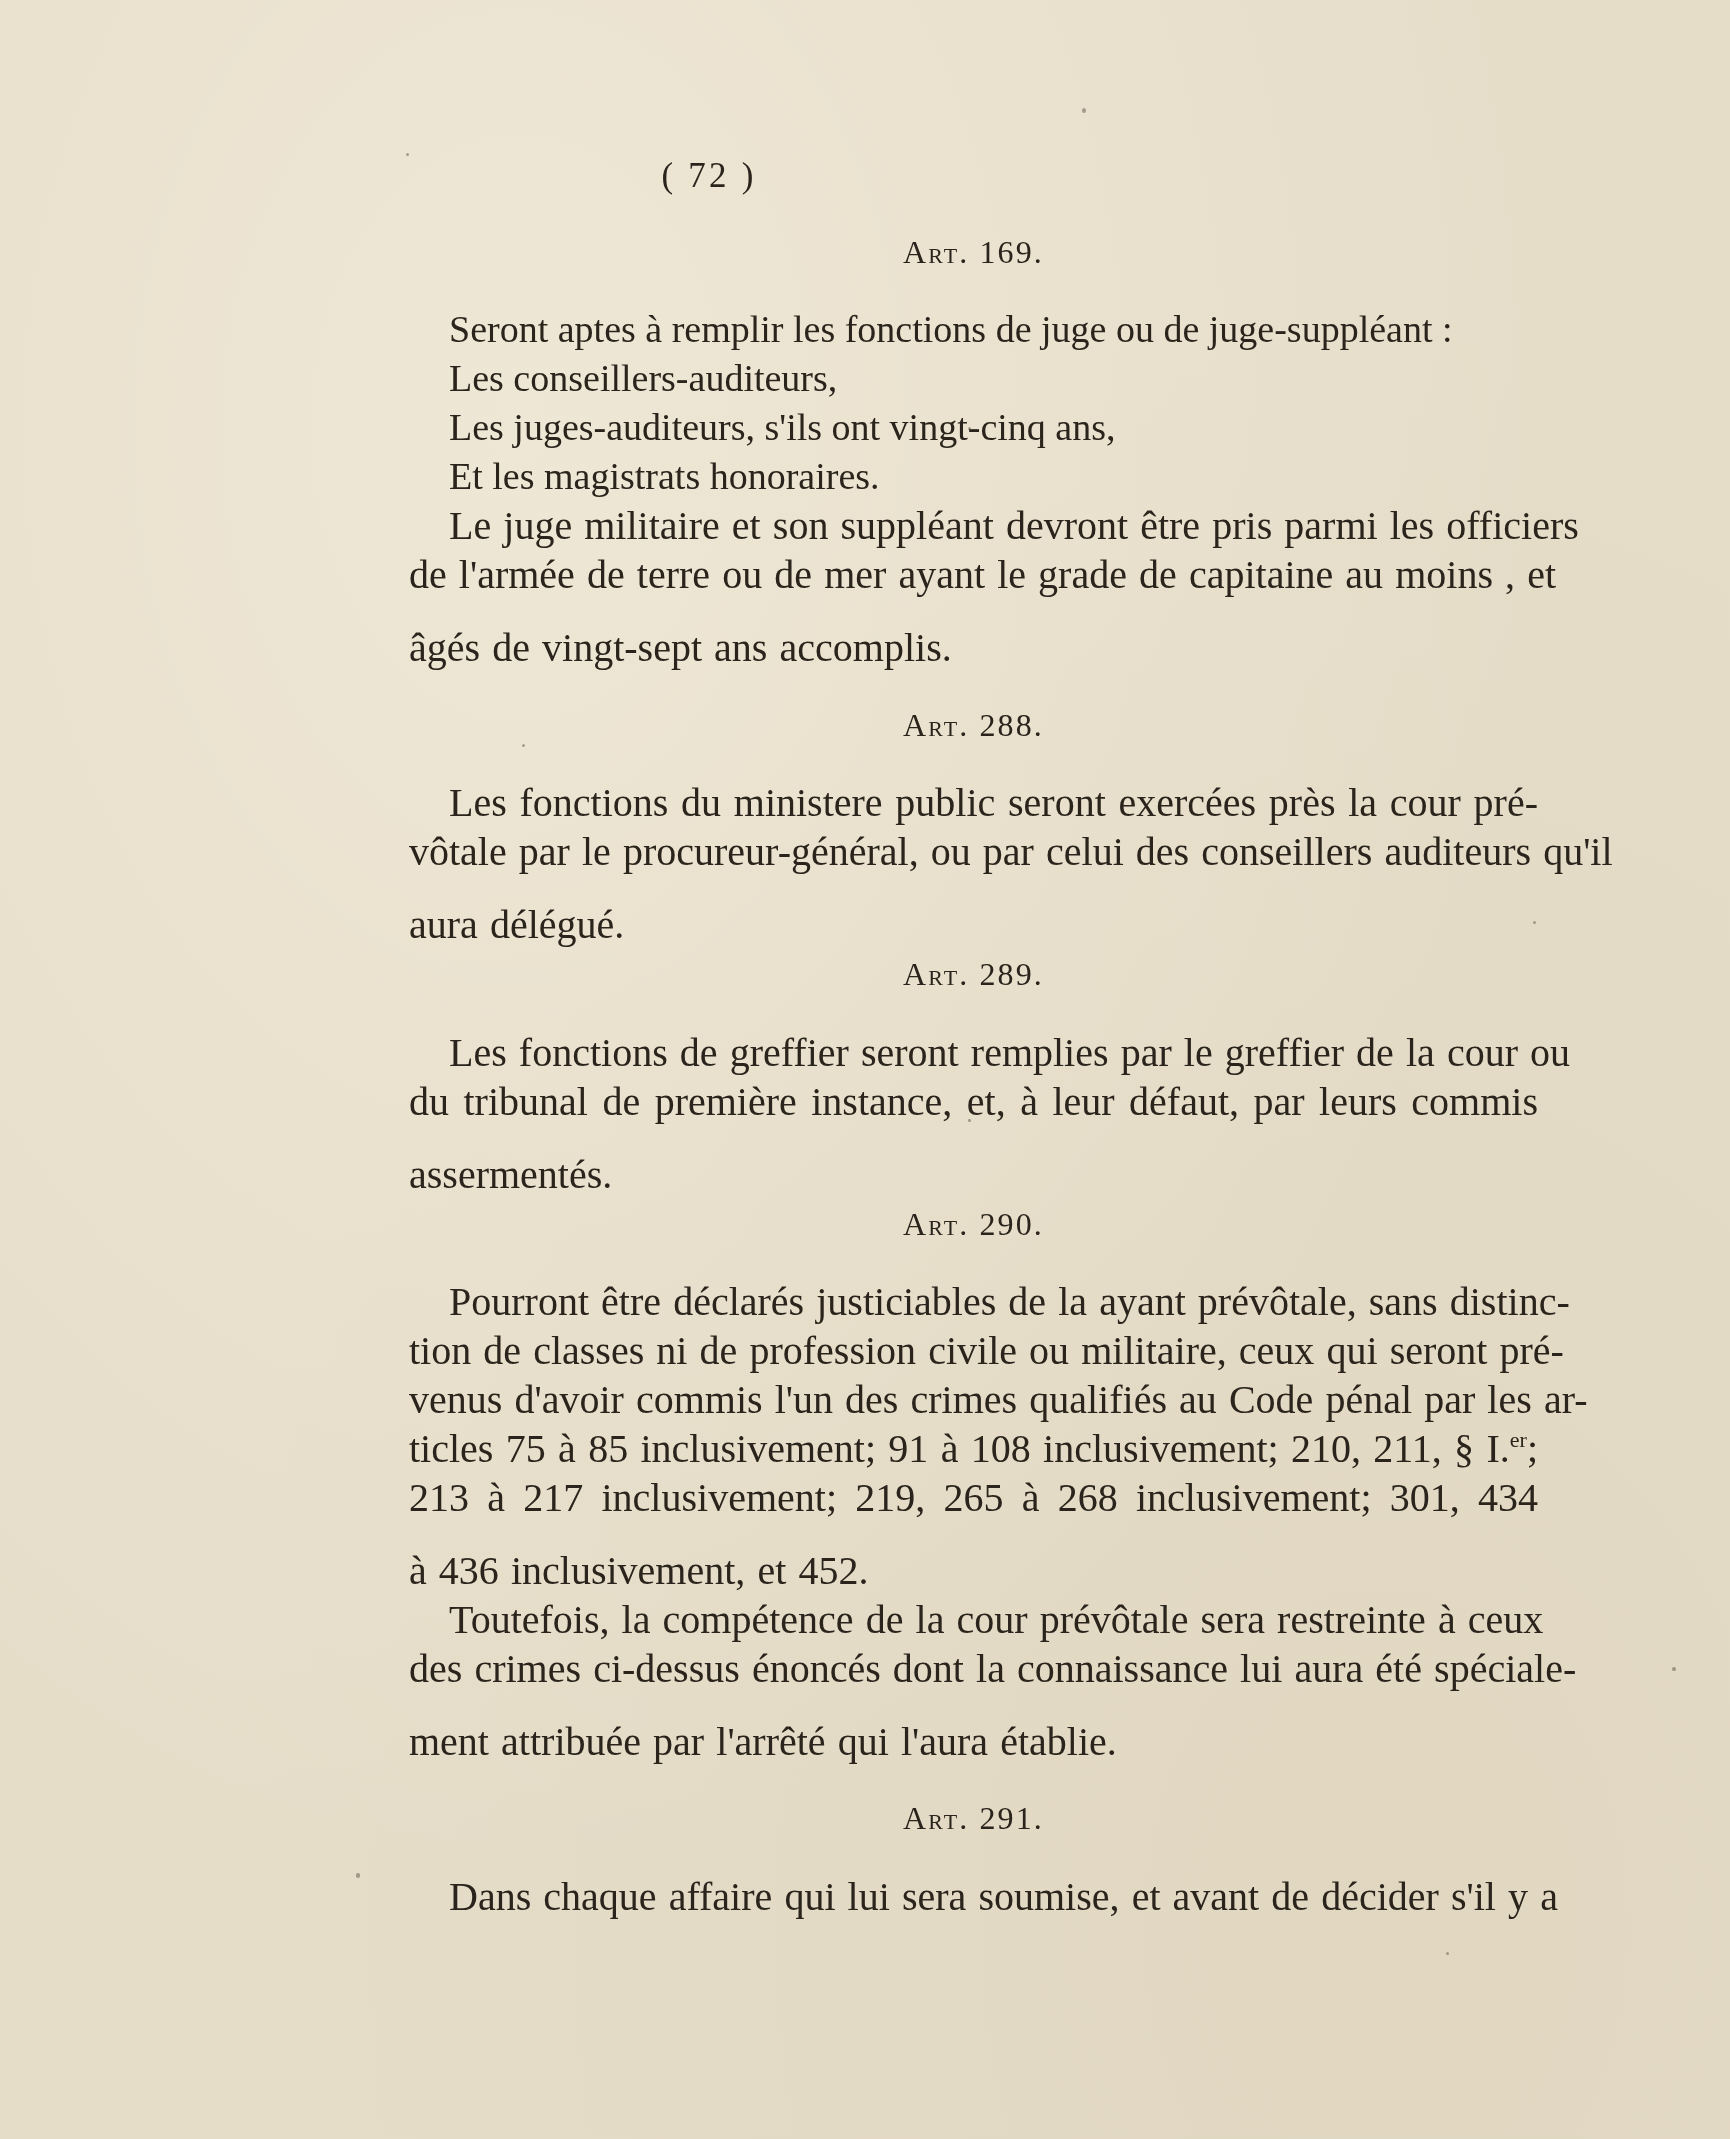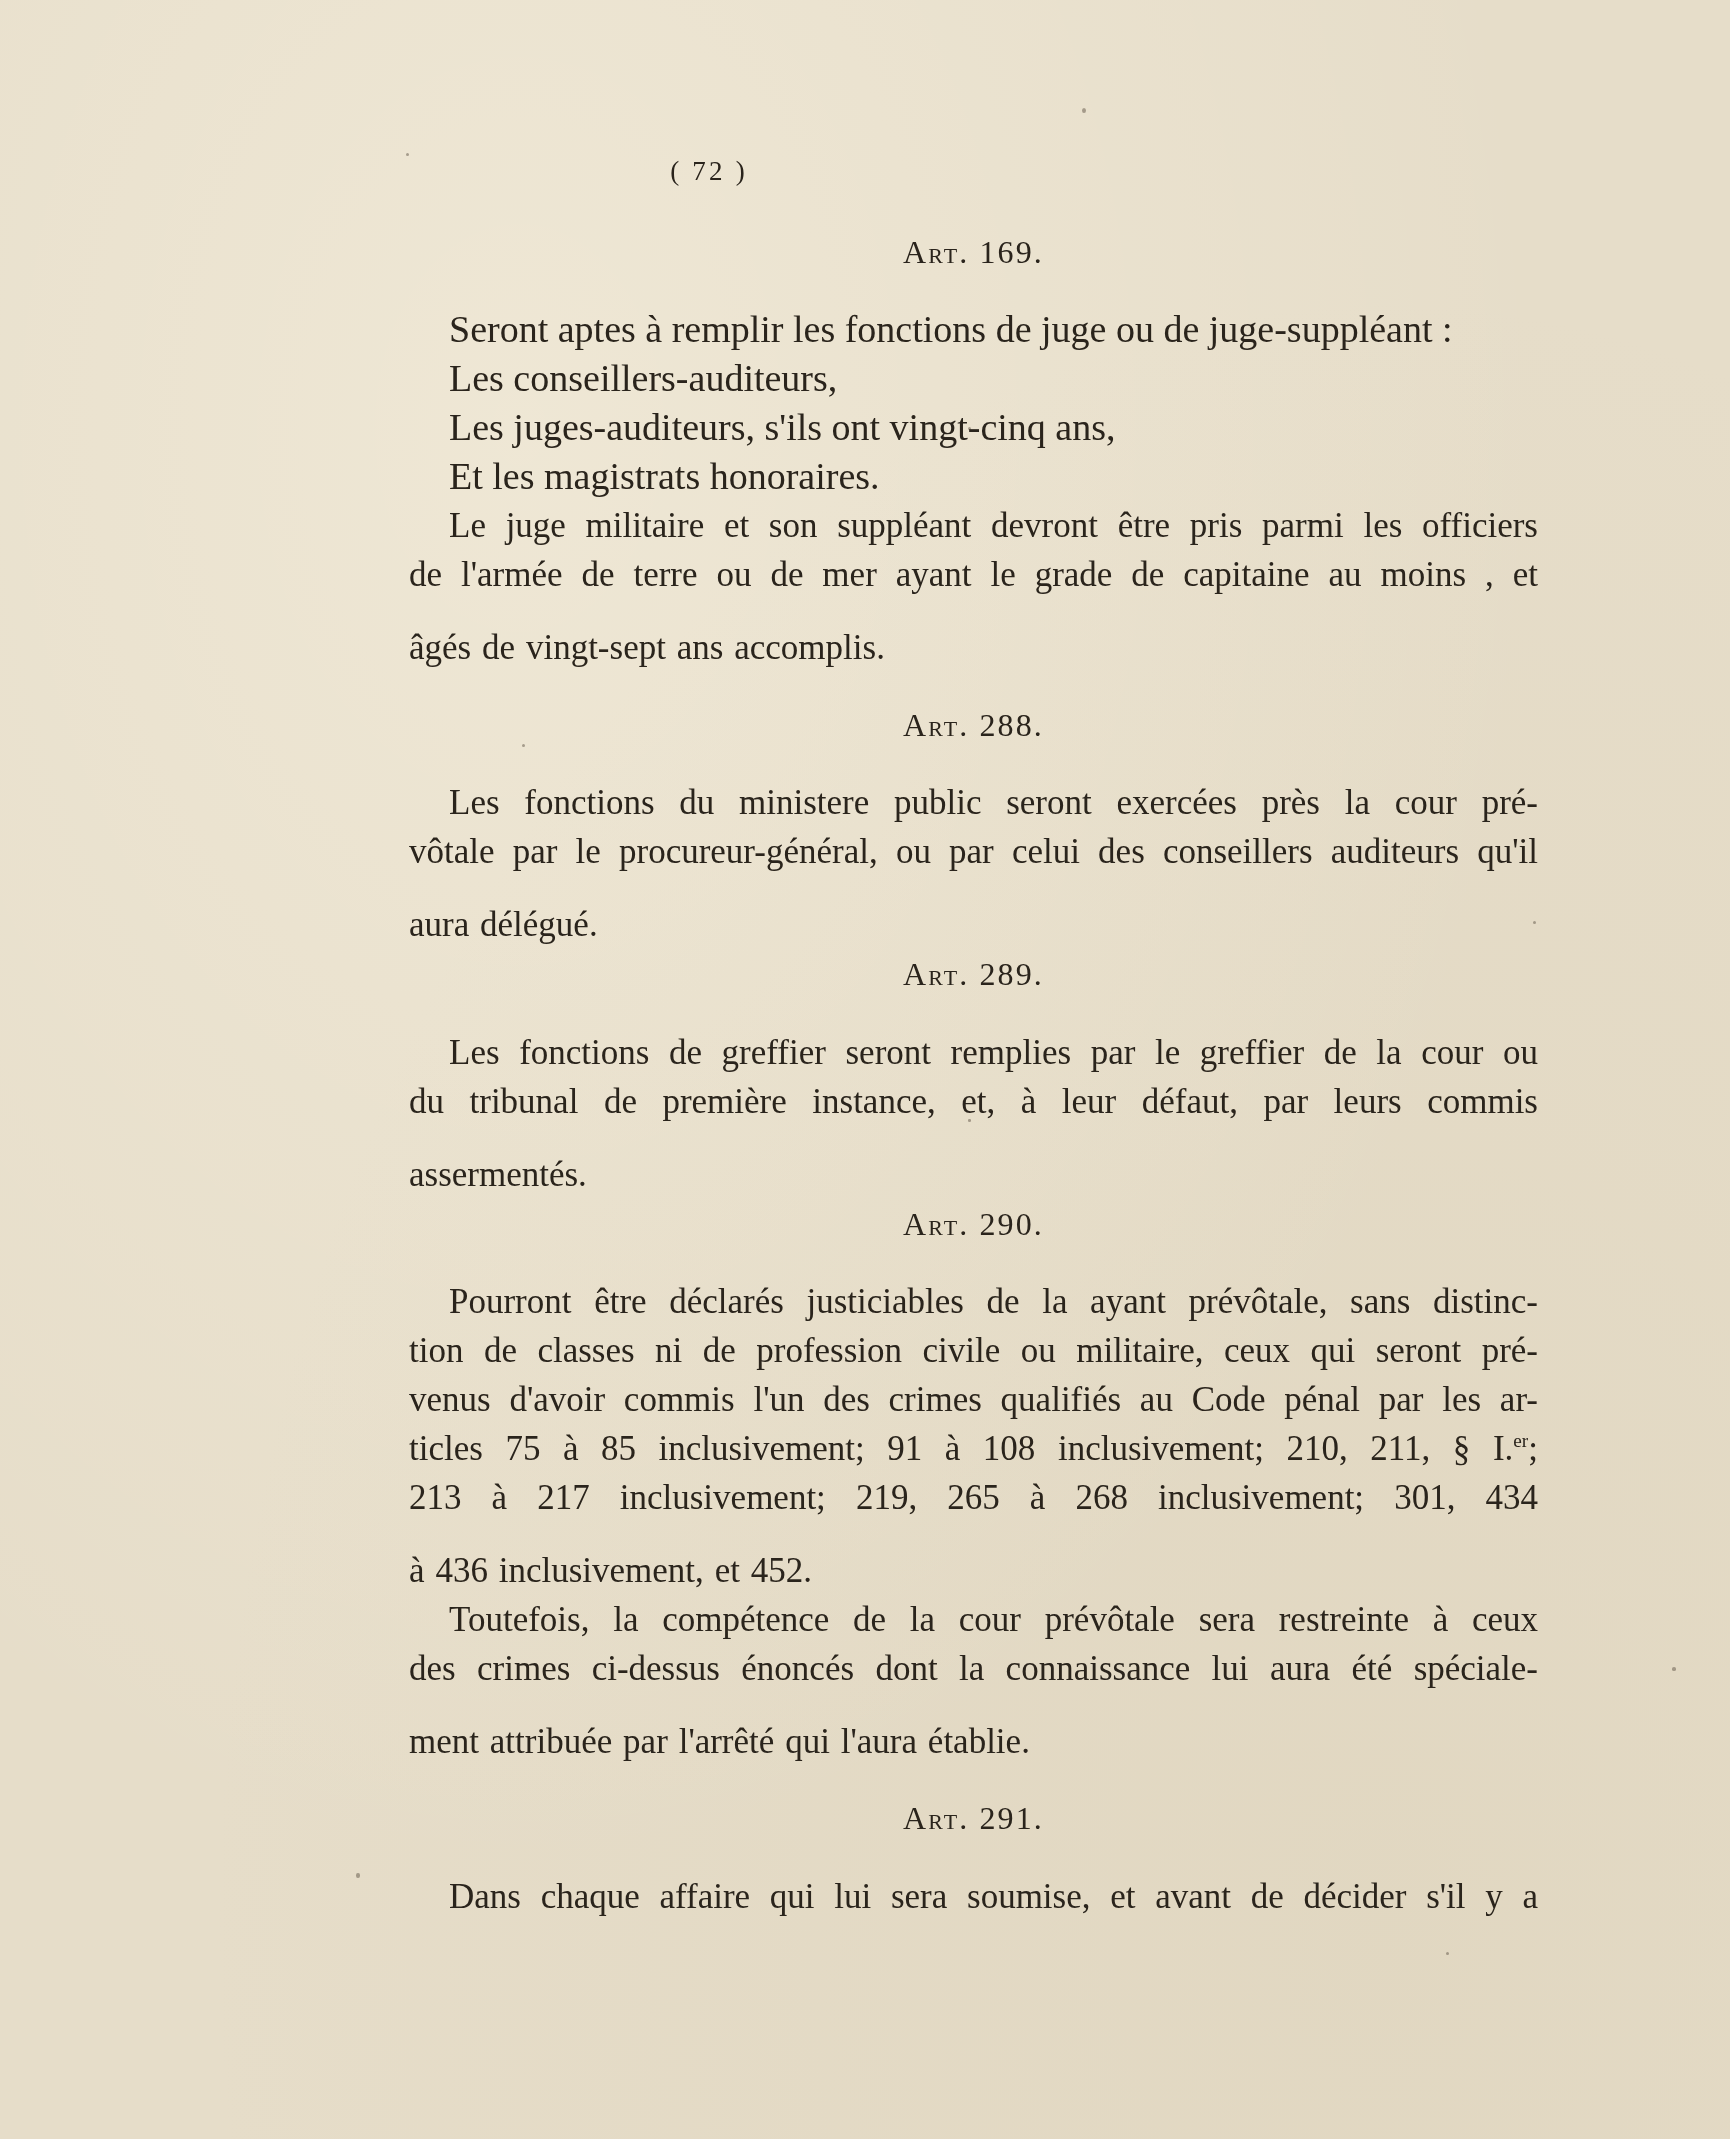--- a/index.html
+++ b/index.html
@@ -28,21 +28,21 @@
       background: #6b6152;
       border-radius: 50%;
       opacity: 0.55;
     }
     .page-number {
       position: absolute;
       top: 156px;
       left: 0;
       width: 1418px;
       text-align: center;
-      font-size: 27px;
+      font-size: 35px;
       letter-spacing: 3.2px;
     }
     .text-block {
       position: absolute;
       left: 409px;
       top: 227px;
       width: 1129px;
     }
     .article-heading {
       text-align: center;
@@ -51,21 +51,21 @@
       font-variant: small-caps;
       margin: 0;
       height: 51px;
       line-height: 51px;
       font-weight: normal;
     }
     .article-heading.gap-before { margin-top: 27.4px; }
     .article-heading.gap-after { margin-bottom: 27.4px; }
     .para {
       margin: 0;
-      font-size: 35px;
+      font-size: 40px;
       line-height: 49px;
       text-align: justify;
       text-align-last: left;
       word-spacing: 2.1px;
     }
     .line {
       display: block;
       white-space: nowrap;
       text-align: justify;
       text-align-last: justify;

